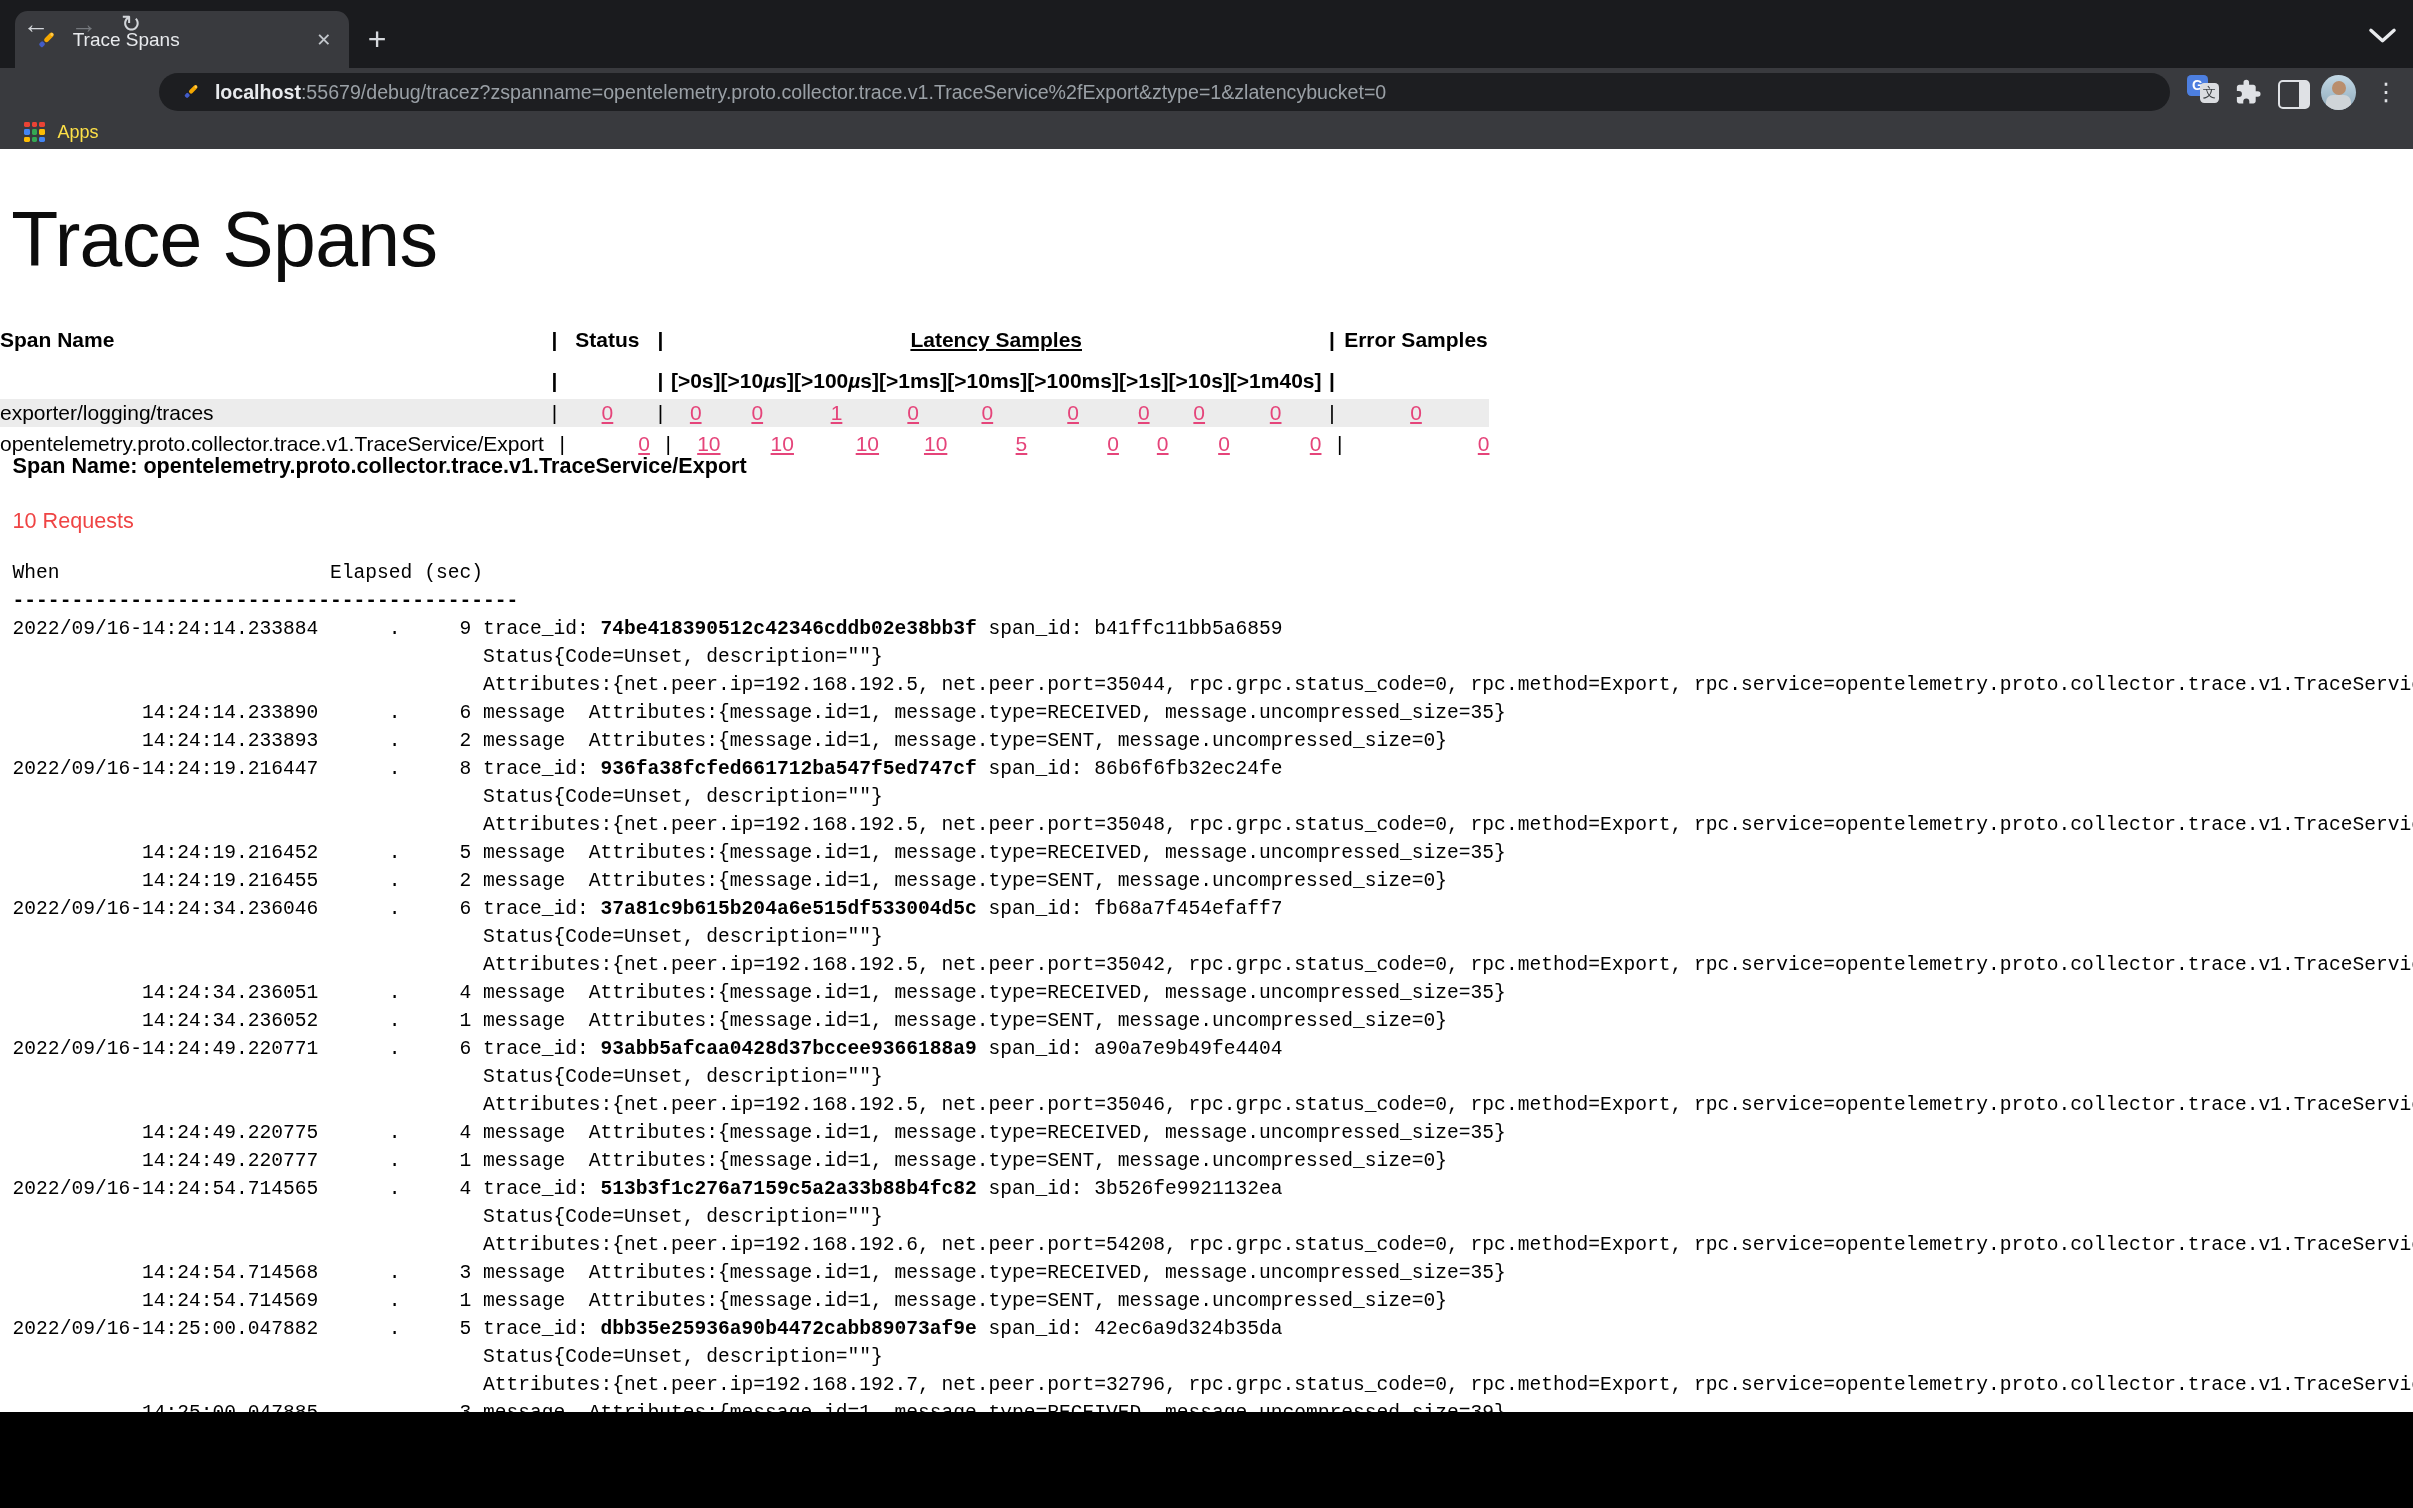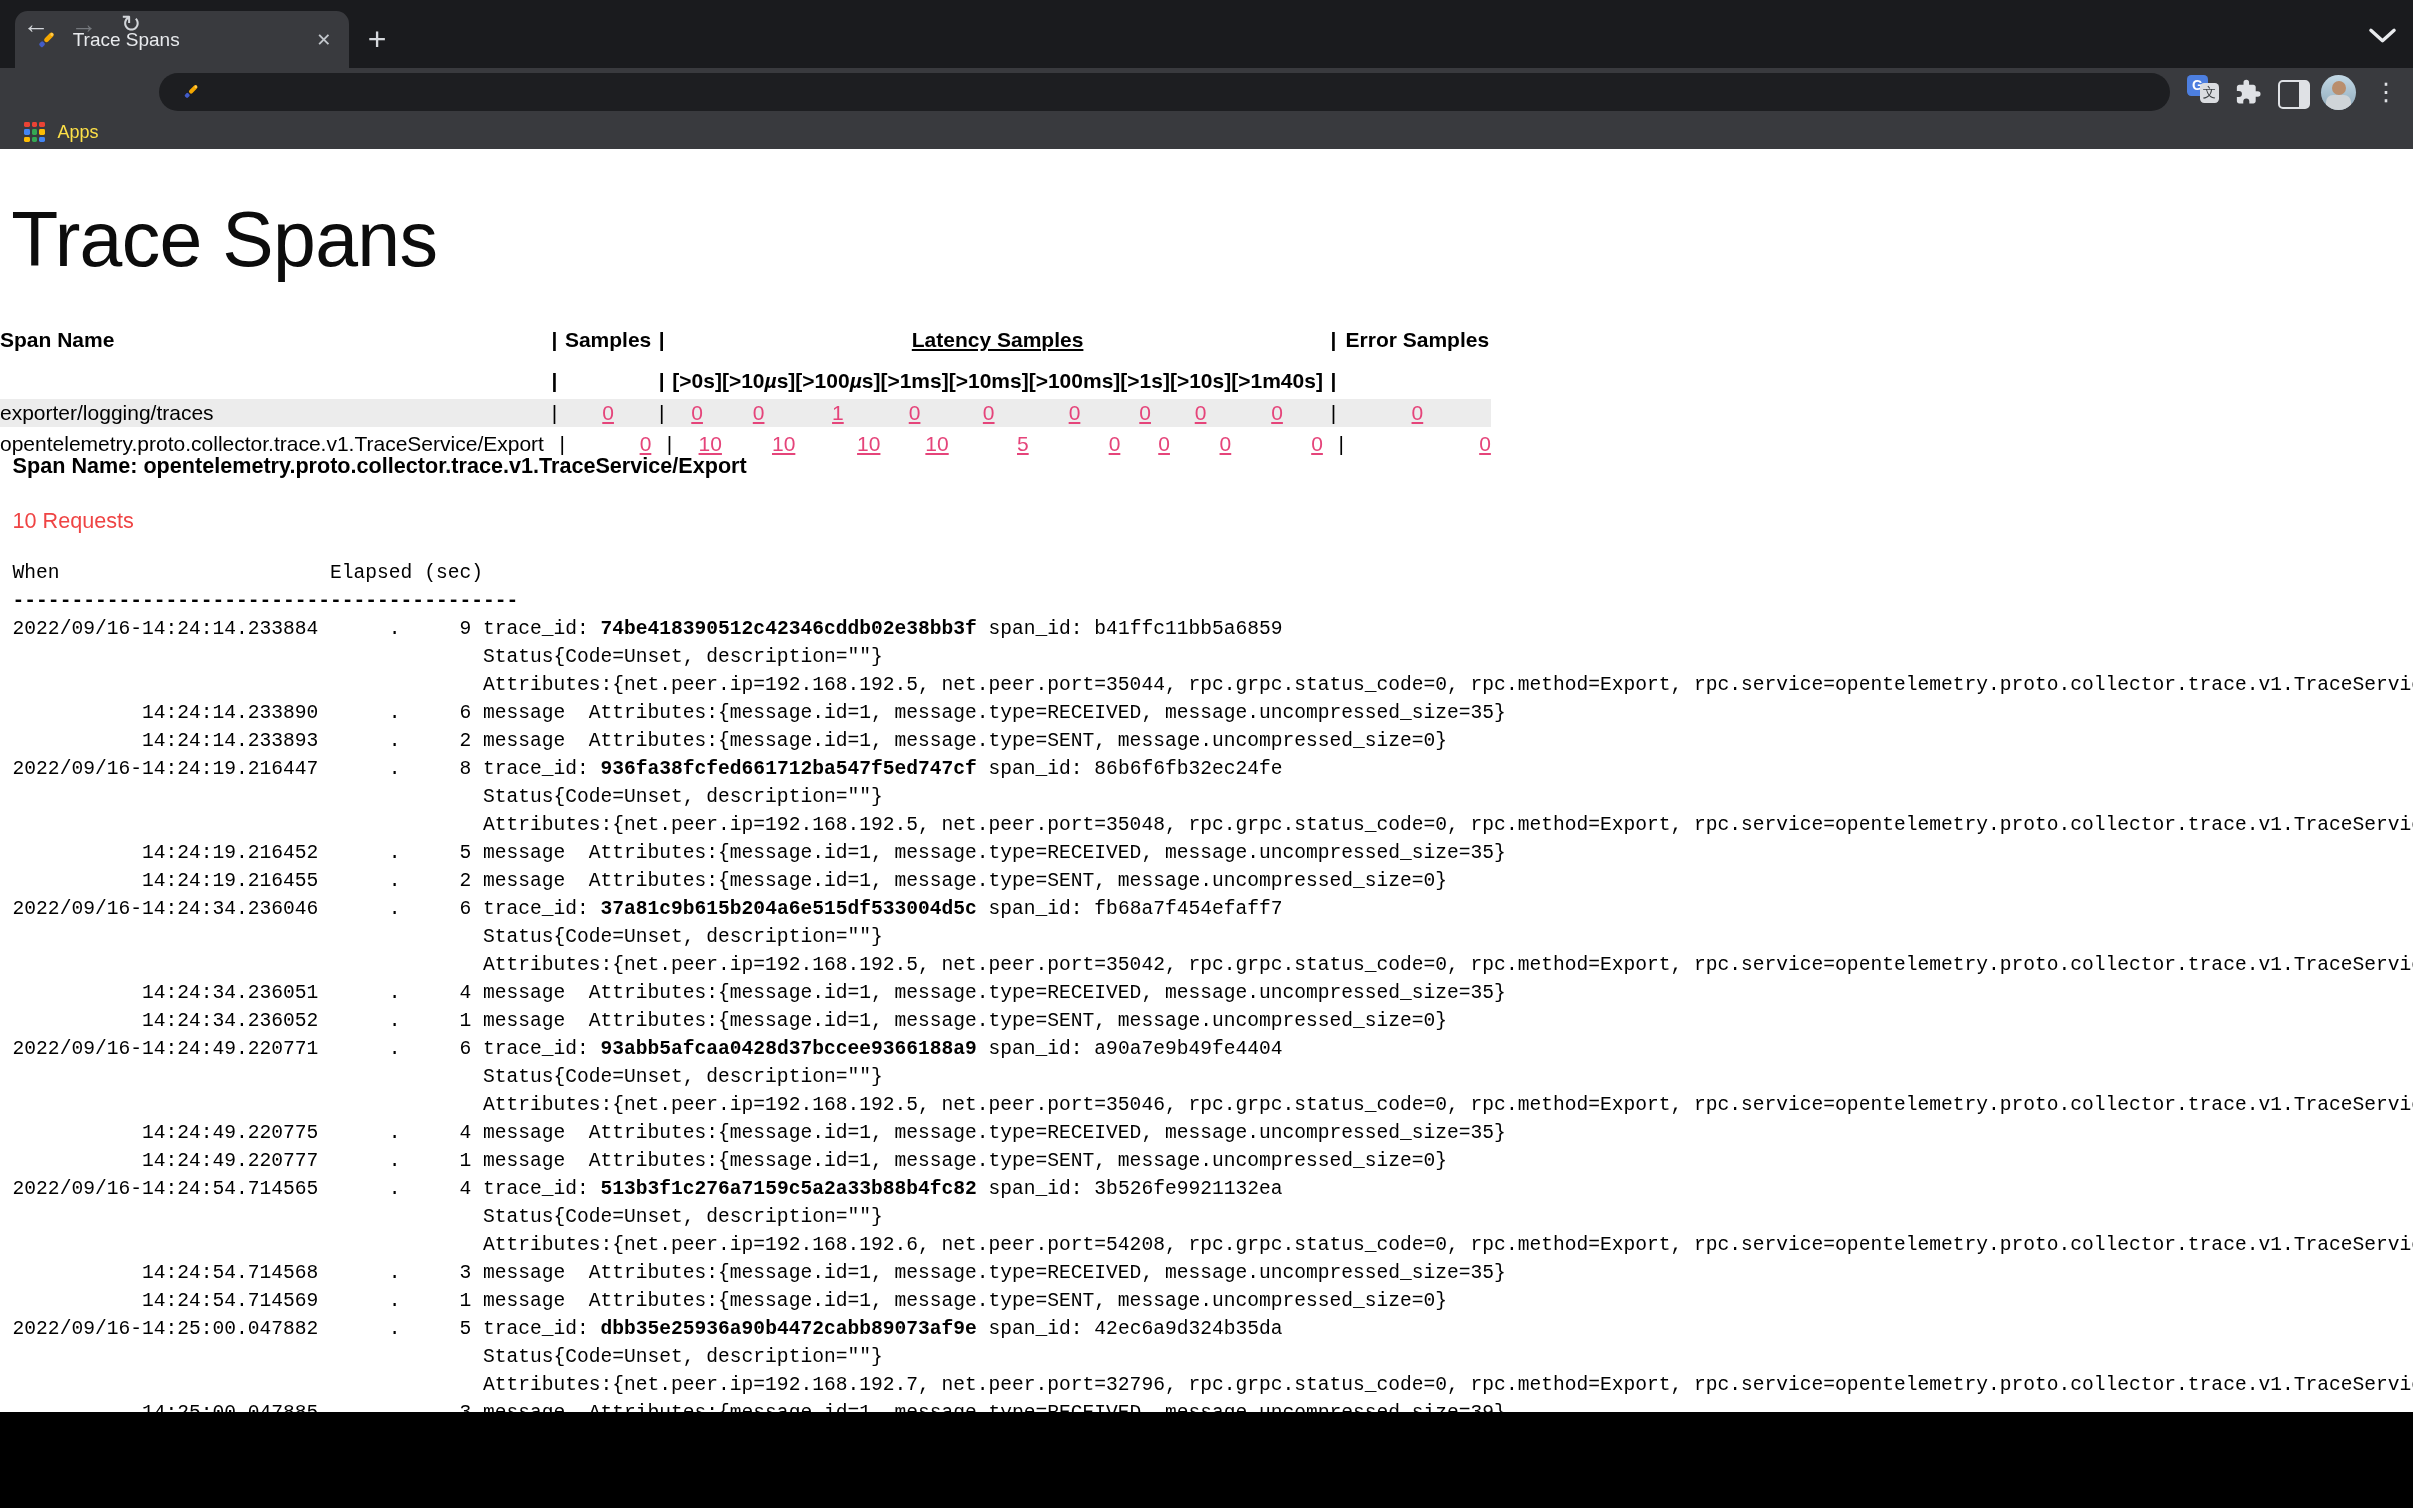--- a/index.html
+++ b/index.html
@@ -92,20 +92,21 @@
   <div class="navbtn nav-reload">↻</div>
 
   <div class="urlpill">
     <svg class="pill-favicon" viewBox="0 0 24 24">
       <g transform="rotate(45 12 12)">
         <rect x="9.5" y="1.5" width="5" height="12.5" rx="2.5" fill="#f5a800"></rect>
         <rect x="9.5" y="15.5" width="5" height="5.5" rx="1.6" fill="#425cc7"></rect>
         <circle cx="12" cy="3.2" r="1.6" fill="#ffc94d"></circle>
       </g>
     </svg>
+    <span class="urltext"><span class="host">localhost</span><span>:55679/debug/tracez?zspanname=opentelemetry.proto.collector.trace.v1.TraceService%2fExport&amp;ztype=1&amp;zlatencybucket=0</span></span>
   </div>
 
   <div class="tb-icon i-translate" style="position:absolute;">
     <span class="tr-g">G</span>
     <span class="tr-z">文</span>
   </div>
   <svg class="tb-icon i-ext" style="position:absolute;" viewBox="0 0 24 24">
     <path fill="#dfe1e5" d="M20.5 11h-1.7V7.5c0-1.1-.9-2-2-2h-3.5V3.8a2.3 2.3 0 0 0-4.6 0v1.7H5.2c-1.1 0-2 .9-2 2v3.3h1.7a2.5 2.5 0 0 1 0 5H3.2v3.3c0 1.1.9 2 2 2h3.3v-1.7a2.5 2.5 0 0 1 5 0v1.7h3.3c1.1 0 2-.9 2-2v-3.5h1.7a2.3 2.3 0 0 0 0-4.6z"></path>
   </svg>
   <div class="tb-icon i-panel" style="position:absolute;">
@@ -132,21 +133,21 @@
     <span class="apps-label">Apps</span>
   </div>
 
   <div class="page-title">Trace Spans</div>
 
   <table class="tz">
     <tbody>
       <tr class="h1">
         <td class="c-name">Span Name</td>
         <td class="c-sep">|</td>
-        <td class="c-run">Samples</td>
+        <td class="c-run">Status</td>
         <td class="c-sep">|</td>
         <td class="latcenter" colspan="9">Latency Samples</td>
         <td class="c-sep">|</td>
         <td class="c-err">Error Samples</td>
       </tr>
       <tr class="h2" id="bucket-row">
         <td class="c-name"></td>
         <td class="c-sep">|</td>
         <td class="c-run"></td>
         <td class="c-sep">|</td>

